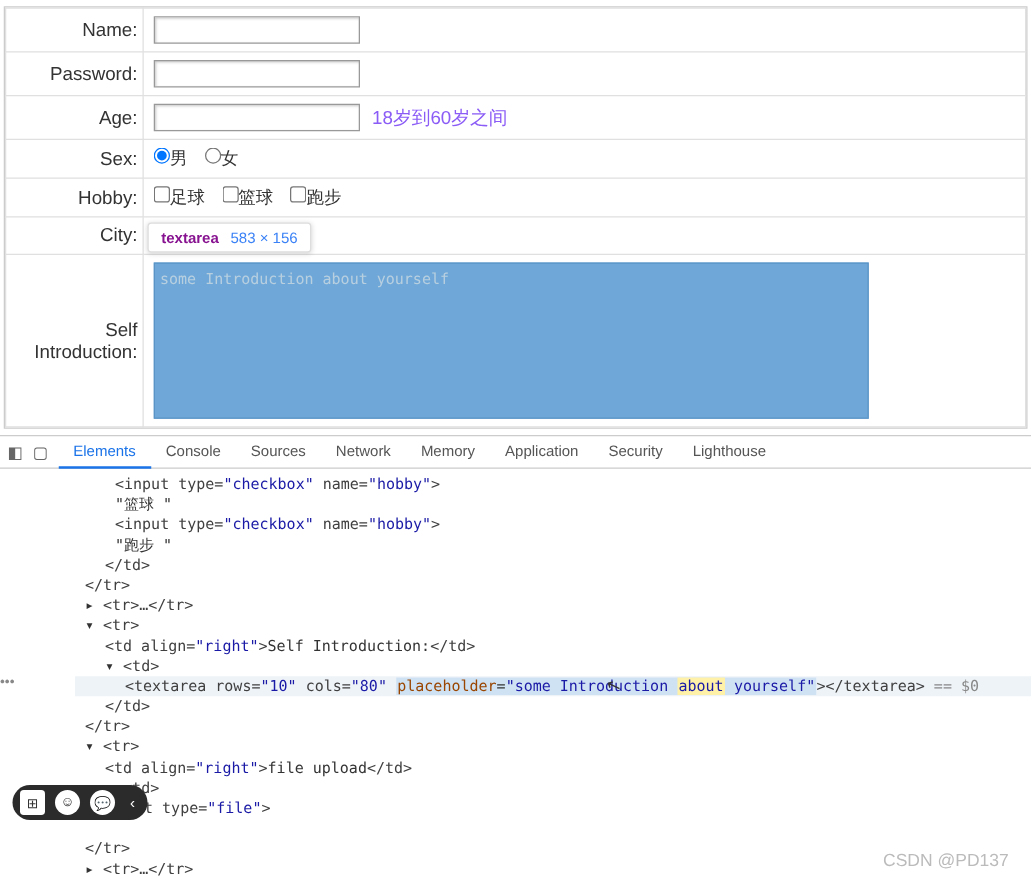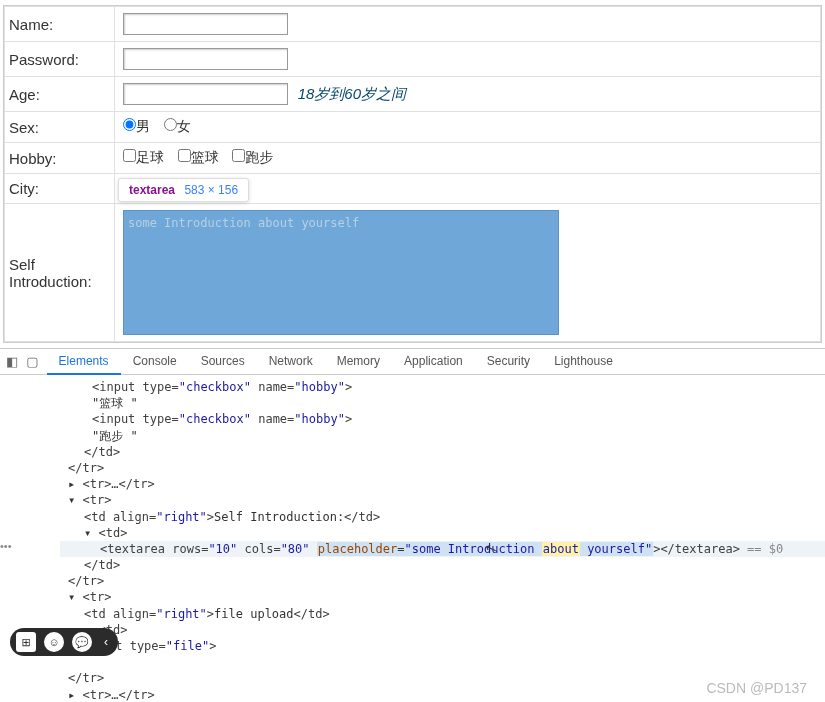--- a/index.html
+++ b/index.html
@@ -1,28 +1,28 @@
 <!DOCTYPE html>
 <html><head>
 <meta charset="utf-8">
 <style>
 * { box-sizing: border-box; margin: 0; padding: 0; }
 body { font-family: Arial, sans-serif; font-size: 13px; color: #333; background: #fff; width: 825px; height: 702px; position: relative; overflow: hidden; }
 .form-area { border: 1px solid #ccc; margin: 5px 3px 0 3px; }
 .form-table { border-collapse: collapse; width: 100%; }
 .form-table td { padding: 6px 4px; vertical-align: middle; }
-.form-table td.label { text-align: left; width: 110px; border: 1px solid #e0e0e0; font-size: 15px; }
+.form-table td.label { text-align: right; width: 110px; border: 1px solid #e0e0e0; font-size: 15px; }
 .form-table td.field { border: 1px solid #e0e0e0; padding-left: 8px; }
 input[type=text], input[type=password] { border: 1px solid #999; box-shadow: inset 1px 1px 2px rgba(0,0,0,0.2); height: 22px; width: 165px; padding: 2px 4px; }
-.age-note { font-style: italic; color: #0c4a6e; margin-left: 6px; font-size: 15px; }
+.age-note { color: #8b5cf6; margin-left: 6px; font-size: 15px; }
 .inline-opt { margin-right: 10px; font-size: 14px; }
 .tooltip { position: absolute; left: 118px; top: 178px; background: #fff; border: 1px solid #ddd; border-radius: 3px; box-shadow: 0 1px 4px rgba(0,0,0,0.15); padding: 4px 10px; font-size: 12px; z-index: 10; }
 .tooltip .tag { color: #881391; font-weight: bold; }
 .tooltip .dim { color: #3b82f6; margin-left: 6px; }
-.textarea-highlight { background: #6fa8d8; border: 1px solid #5a94c7; width: 436px; height: 125px; position: relative; padding: 4px; }
+.textarea-highlight { background: #6fa8d8; border: 1px solid #5a94c7; width: 572px; height: 125px; position: relative; padding: 4px; }
 .textarea-highlight .ph { color: #b8cfe0; font-family: monospace; font-size: 12px; }
 
 .devtools { position: absolute; left: 0; right: 0; top: 348px; bottom: 0; border-top: 1px solid #ccc; background: #fff; }
 .dt-toolbar { display: flex; align-items: center; height: 26px; border-bottom: 1px solid #ccc; padding: 0 6px; gap: 8px; }
 .dt-icon { color: #666; font-size: 13px; }
 .dt-tabs { display: flex; gap: 0; }
 .dt-tab { padding: 5px 12px; font-size: 12px; color: #555; cursor: pointer; }
 .dt-tab.active { color: #1a73e8; border-bottom: 2px solid #1a73e8; }
 .dt-body { font-family: Consolas, Menlo, monospace; font-size: 12px; line-height: 1.35; padding: 4px 0 4px 60px; color: #333; overflow: hidden; }
 .dt-line { white-space: pre; }

